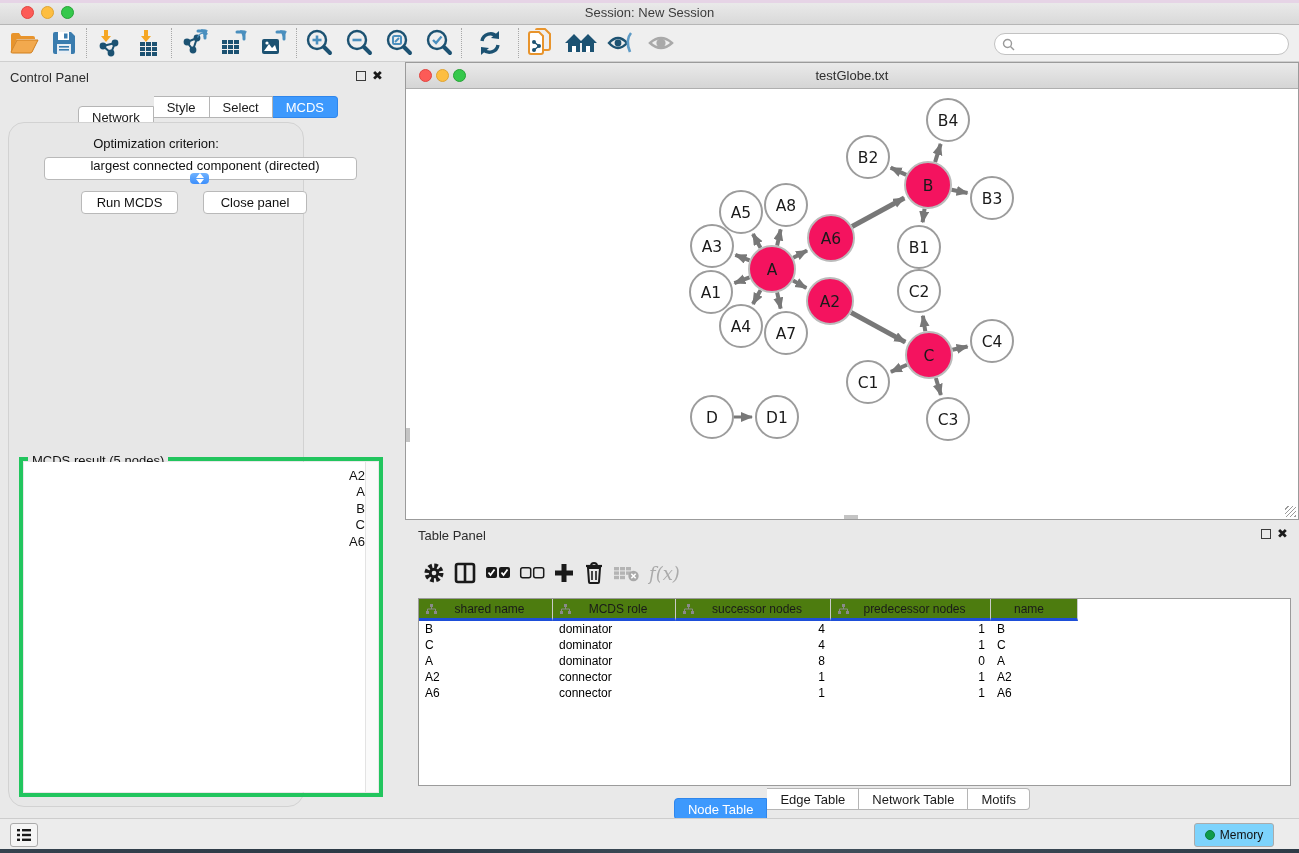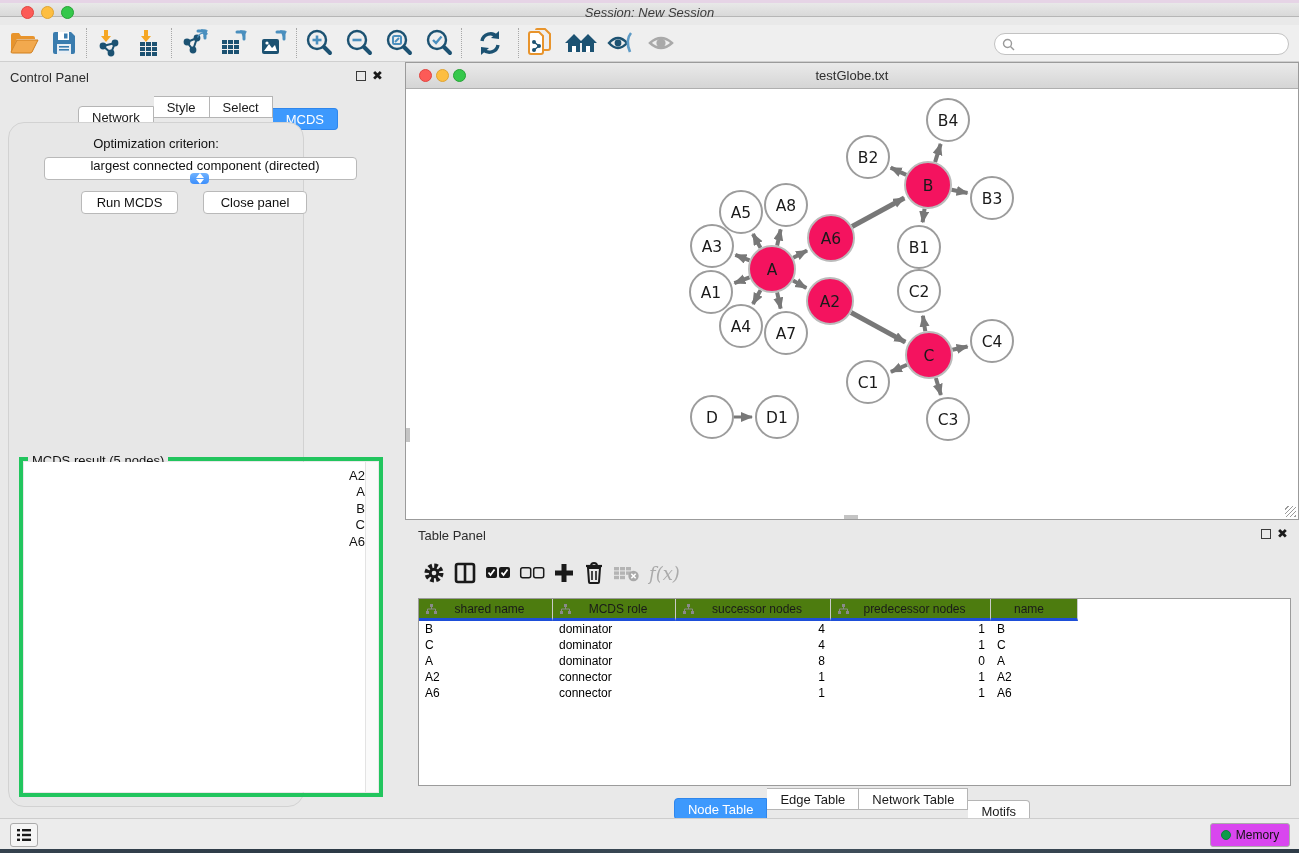--- a/index.html
+++ b/index.html
@@ -1,21 +1,21 @@
 <!DOCTYPE html>
 <html><head>
 <meta charset="utf-8">
 <style>
   * { margin:0; padding:0; box-sizing:border-box; }
   html,body { width:1299px; height:853px; }
   body { font-family:"Liberation Sans","DejaVu Sans",sans-serif; background:#E9E9E9; position:relative; overflow:hidden; }
 
   
-  #titlebar { position:absolute; left:0; top:0; width:1299px; height:17px;
-    background:linear-gradient(#ECECEC,#D9D9D9); border-bottom:1px solid #B6B6B6;font-style:italic; }
+  #titlebar { position:absolute; left:0; top:0; width:1299px; height:25px;
+    background:linear-gradient(#ECECEC,#D9D9D9); border-bottom:1px solid #B6B6B6; }
   #titlebar::before { content:""; position:absolute; left:0; top:0; width:100%; height:3px; background:#E6D4E6; }
   .tl { position:absolute; top:6px; width:13px; height:13px; border-radius:50%; }
   .tl.red { background:#FC5B57; border:1px solid #E2443F; }
   .tl.yellow { background:#FDBE41; border:1px solid #E0A431; }
   .tl.green { background:#35C84B; border:1px solid #26A336; }
   #app-title { position:absolute; top:5px; width:100%; text-align:center; font-size:13px; color:#3C3C3C; }
 
   
   #toolbar { position:absolute; left:0; top:25px; width:1299px; height:37px;
     background:#EFEFEF; border-bottom:1px solid #CFCFCF; display:flex; align-items:center; }
@@ -30,21 +30,21 @@
   .panel-head { position:relative; height:26px; }
   .panel-title { position:absolute; left:10px; top:8px; font-size:13px; color:#2D2D2D; }
   .panel-float { position:absolute; top:9px; width:10px; height:10px; border:1.5px solid #3A3A3A; }
   .panel-close { position:absolute; top:6px; font-size:13px; font-weight:bold; color:#1A1A1A; }
   #cp-float { right:25px; } #cp-close { right:8px; }
 
   .seg-tabs { display:flex; }
   .seg-tab { height:22px; background:#FFF; border:1px solid #B5B5B5; border-left:none;
     font-size:13px; color:#1A1A1A; display:flex; align-items:center; justify-content:center; padding:0 13px; }
   .seg-tab:first-child { border-left:1px solid #B5B5B5; border-radius:4px 0 0 4px;margin-top:10px; }
-  .seg-tab:last-child { border-radius:0 4px 4px 0;margin-top:12px; }
+  .seg-tab:last-child { border-radius:0 4px 4px 0; }
   .seg-tab.active { background:#3D99FD; border-color:#2F86EC; color:#FFF; }
   #cp-tabs { position:absolute; left:78px; top:34px; }
 
   #cp-card { position:absolute; left:8px; top:60px; width:296px; height:685px;
     background:#E7E7E7; border:1px solid #D2D2D2; border-radius:16px; }
   #opt-label { position:absolute; left:0; top:13px; width:100%; text-align:center; font-size:13px; color:#111; }
   #opt-select { position:absolute; left:35px; top:34px; width:313px; height:23px; background:#FFF;
     border:1px solid #B9B9B9; border-radius:4px; display:flex; align-items:center;flex-direction:column; }
   #opt-select .sel-text { font-size:13px; color:#111; padding-left:9px; flex:1; }
   .stepper { width:19px; height:19px; margin-right:2px; border-radius:4px;
@@ -90,21 +90,21 @@
   .th .h-icon { margin-left:7px; }
   .tr { display:flex; height:16px; }
   .td { font-size:12px; color:#000; padding:1px 6px 0 6px; white-space:nowrap; overflow:hidden; }
 
   #tp-tabs { position:absolute; left:0; top:268px; width:894px; display:flex; justify-content:center; }
 
   
   #status-bar { position:absolute; left:0; top:818px; width:1299px; height:31px; background:#ECECEC; border-top:1px solid #CDCDCD; }
   #list-btn { position:absolute; left:10px; top:4px; width:28px; height:24px; background:#F5F5F5;
     border:1px solid #ABABAB; border-radius:3px; display:flex; align-items:center; justify-content:center; }
-  #memory-btn { position:absolute; right:9px; top:4px; width:80px; height:24px; background:#d946ef;
+  #memory-btn { position:absolute; right:25px; top:4px; width:80px; height:24px; background:#7dd3fc;
     border:1px solid #ABABAB; border-radius:3px; display:flex; align-items:center; justify-content:center; gap:5px; font-size:12px; color:#111; }
   #memory-dot { width:10px; height:10px; border-radius:50%; background:#0E9B4A; border:1px solid #0A7F3C; }
   #desktop-strip { position:absolute; left:0; top:849px; width:1299px; height:4px;
     background:linear-gradient(90deg,#35424E,#2B3945 30%,#41505C 60%,#2E3B47); }
 </style>
 </head>
 <body>
 
 <div id="titlebar">
   <span class="tl red" style="left:21px"></span>

